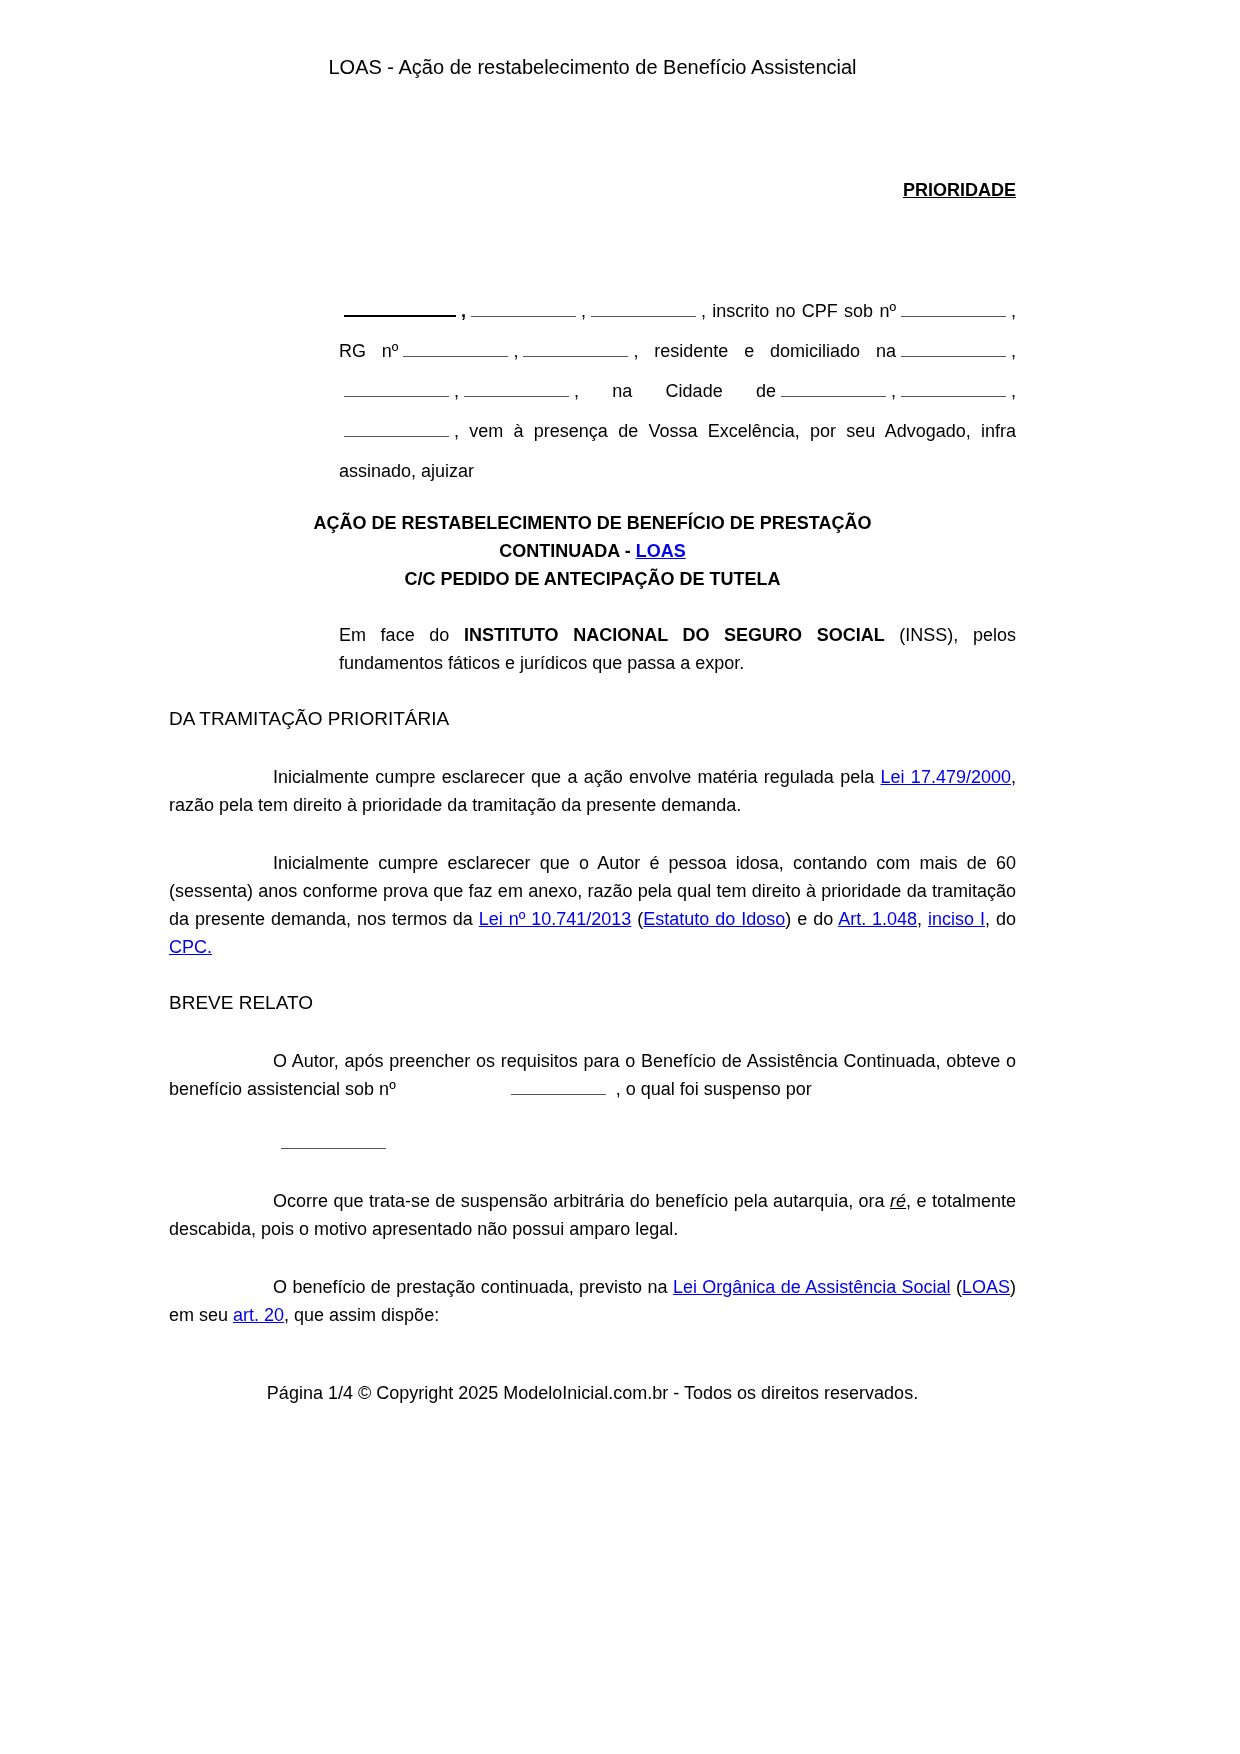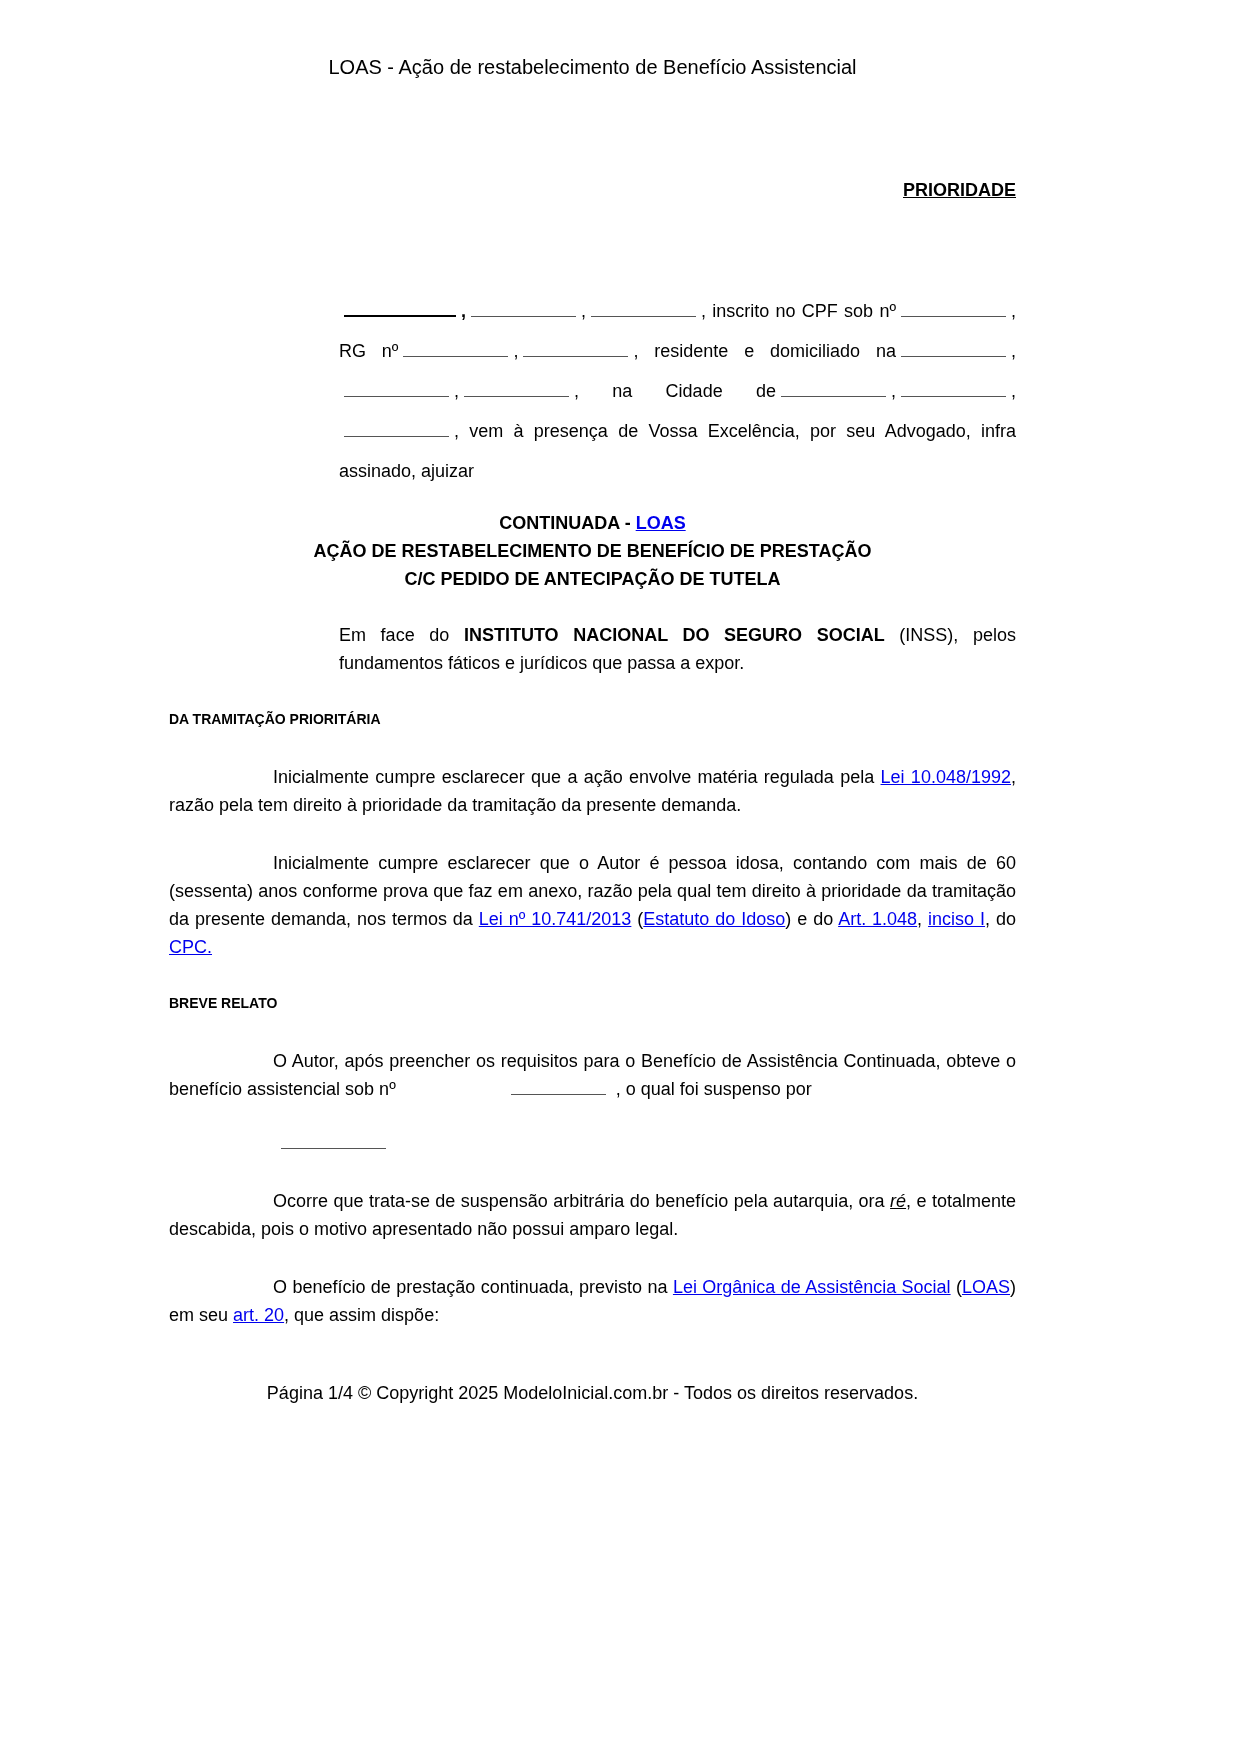--- a/index.html
+++ b/index.html
@@ -28,21 +28,21 @@
   .qualification{
     margin-top:90px;text-align:justify;line-height:40px;
   }
   .emface{
     margin-top:28px;text-align:justify;line-height:28px;
   }
   .action-heading{
     margin-top:18px;text-align:center;font-weight:bold;line-height:28px;
   }
   .section-heading{
-    margin:28px 0 0 0;font-size:14px;font-weight:bold;line-height:28px;
+    margin:28px 0 0 0;font-size:19px;font-weight:normal;line-height:28px;
   }
   .para{
     margin:30px 0 0 0;text-align:justify;line-height:28px;text-indent:104px;
   }
   .blank-line{margin:26px 0 0 107px;line-height:28px;}
   .footer{
     margin:52px 0 0 0;text-align:center;line-height:24px;
   }
   .b{font-weight:bold;}
   .i{font-style:italic;text-decoration:underline;}
@@ -65,30 +65,30 @@
 <div class="page">
 
   <h1 class="doc-title">LOAS - Ação de restabelecimento de Benefício Assistencial</h1>
 
 
   <p class="priority">PRIORIDADE</p>
 
   <p class="qualification indent-block"><span class="blank bold-blank"></span><span class="b">,</span><span class="blank"></span><span>,</span><span class="blank"></span><span>, inscrito no CPF sob nº</span><span class="blank"></span><span>, RG nº</span><span class="blank"></span><span>,</span><span class="blank"></span><span>, residente e domiciliado na</span><span class="blank"></span><span>,</span><span class="blank"></span><span>,</span><span class="blank"></span><span>, na Cidade de</span><span class="blank"></span><span>,</span><span class="blank"></span><span>,</span><span class="blank"></span><span>, vem à presença de Vossa Excelência, por seu Advogado, infra assinado, ajuizar</span></p>
 
   <div class="action-heading">
+    <div>AÇÃO DE RESTABELECIMENTO DE BENEFÍCIO DE PRESTAÇÃO</div>
     <div><span>CONTINUADA - </span><a class="link b">LOAS</a></div>
-    <div>AÇÃO DE RESTABELECIMENTO DE BENEFÍCIO DE PRESTAÇÃO</div>
     <div>C/C PEDIDO DE ANTECIPAÇÃO DE TUTELA</div>
   </div>
 
   <p class="emface indent-block"><span>Em face do </span><span class="b">INSTITUTO NACIONAL DO SEGURO SOCIAL</span><span> (INSS), pelos fundamentos fáticos e jurídicos que passa a expor.</span></p>
 
   <h2 class="section-heading">DA TRAMITAÇÃO PRIORITÁRIA</h2>
 
-  <p class="para"><span>Inicialmente cumpre esclarecer que a ação envolve matéria regulada pela </span><a class="link">Lei 10.048/1992</a><span>, razão pela tem direito à prioridade da tramitação da presente demanda.</span></p>
+  <p class="para"><span>Inicialmente cumpre esclarecer que a ação envolve matéria regulada pela </span><a class="link">Lei 17.479/2000</a><span>, razão pela tem direito à prioridade da tramitação da presente demanda.</span></p>
 
   <p class="para"><span>Inicialmente cumpre esclarecer que o Autor é pessoa idosa, contando com mais de 60 (sessenta) anos conforme prova que faz em anexo, razão pela qual tem direito à prioridade da tramitação da presente demanda, nos termos da </span><a class="link">Lei nº 10.741/2013</a><span> (</span><a class="link">Estatuto do Idoso</a><span>) e do </span><a class="link">Art. 1.048</a><span>, </span><a class="link">inciso I</a><span>, do </span><a class="link">CPC.</a></p>
 
   <h2 class="section-heading">BREVE RELATO</h2>
 
   <p class="para"><span>O Autor, após preencher os requisitos para o Benefício de Assistência Continuada, obteve o benefício assistencial sob nº</span><span class="spacer"></span><span class="blank w95"></span><span> , o qual foi suspenso por</span></p>
 
   <div class="blank-line"><span class="blank"></span></div>
 
   <p class="para"><span>Ocorre que trata-se de suspensão arbitrária do benefício pela autarquia, ora </span><span class="i">ré</span><span>, e totalmente descabida, pois o motivo apresentado não possui amparo legal.</span></p>

